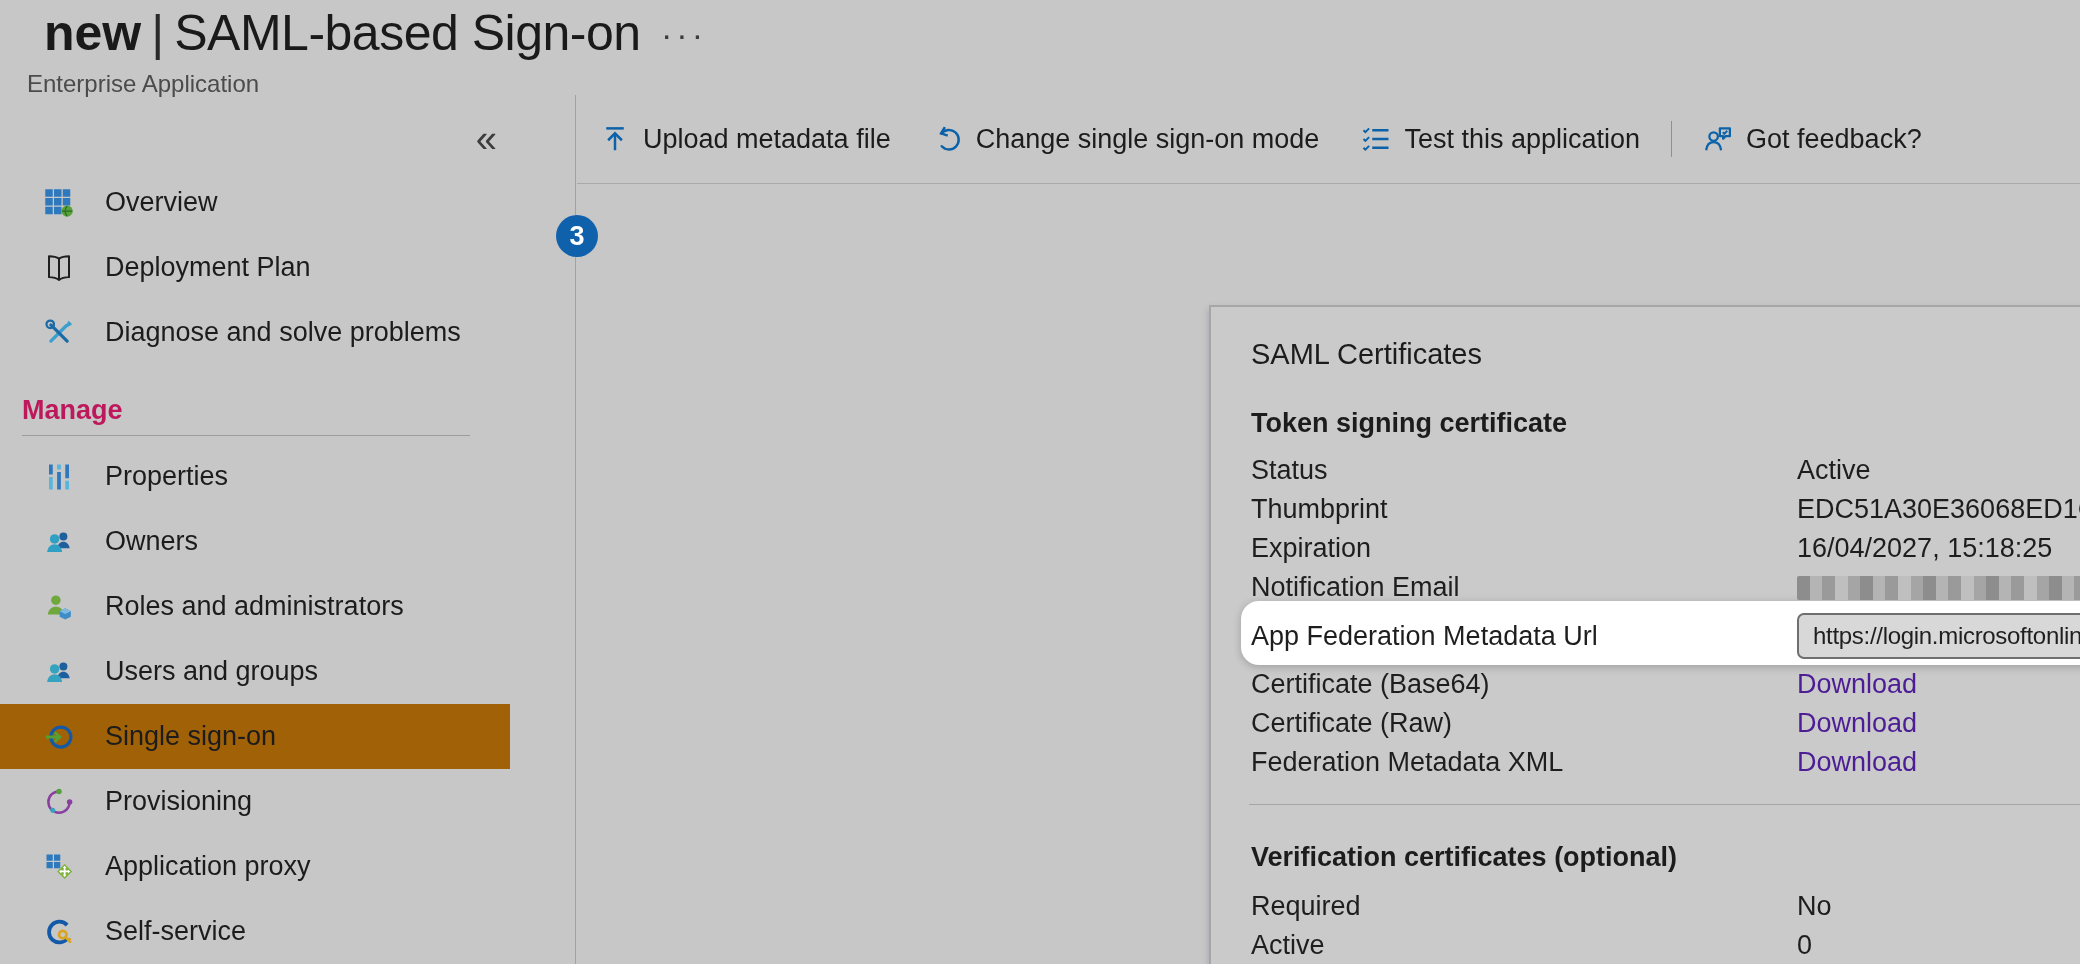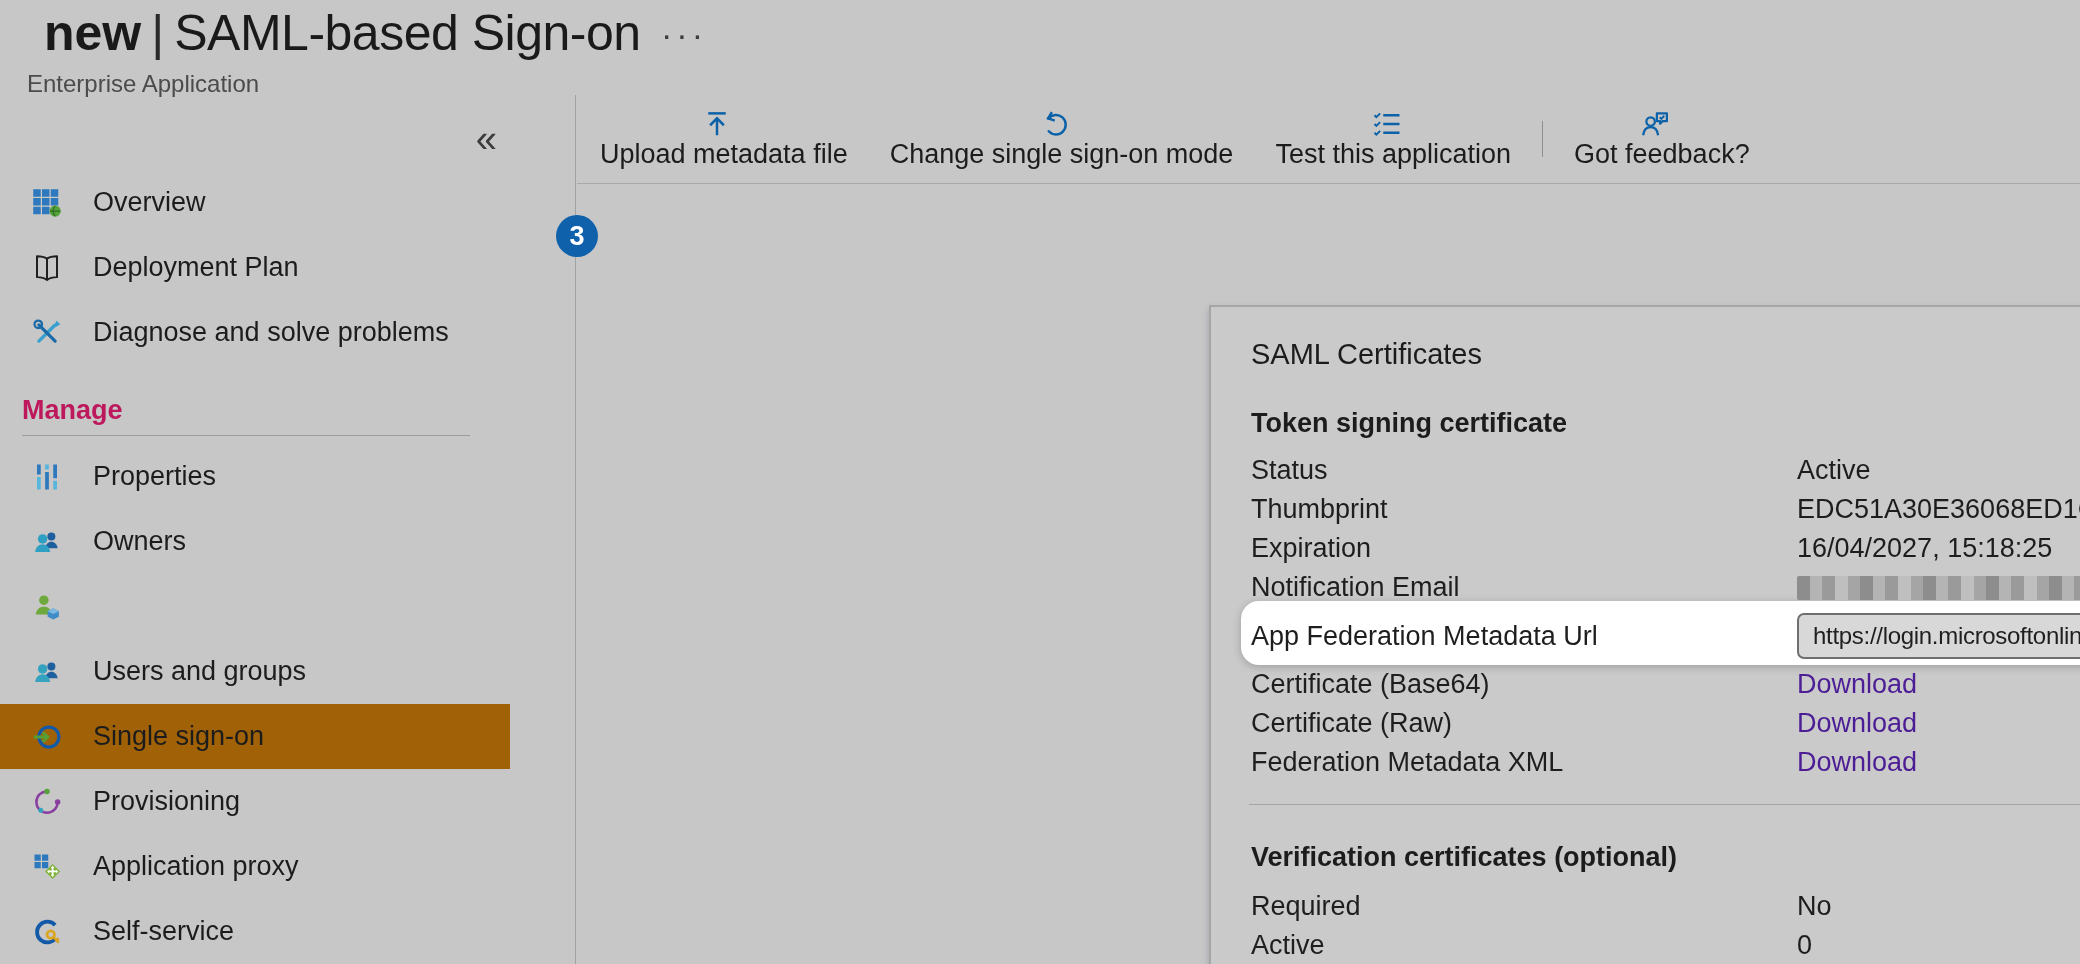--- a/index.html
+++ b/index.html
@@ -12,32 +12,32 @@
   .hdr-title .appname { font-weight:700; }
   .hdr-title .sep { font-weight:300; padding:0 10px; color:#2a2a2a; }
   .hdr-title .blade { font-weight:400; letter-spacing:-0.5px; }
   .hdr-more { position:absolute; left:655px; top:14px; font-size:34px; letter-spacing:4px; color:#3d3d3d; cursor:pointer; background:none; border:none; font-family:inherit; }
   .hdr-sub { position:absolute; left:27px; top:70px; font-size:24px; color:#4b4b4b; }
 
   
   .sidebar { position:absolute; left:0; top:95px; bottom:0; width:576px; border-right:1px solid #a2a2a2; }
   .collapse-btn { position:absolute; top:24px; right:72px; font-size:38px; color:#3c3c3c; background:none; border:none; line-height:1; cursor:pointer; font-family:inherit; }
   .nav-top { margin-top:75px; }
-  .side-item { display:flex; align-items:center; height:65px; width:510px; padding-left:32px; cursor:pointer; }
+  .side-item { display:flex; align-items:center; height:65px; width:510px; padding-left:44px; cursor:pointer; }
   .side-item.selected { background:#a16207; }
   .side-icon { width:30px; height:30px; margin-right:31px; flex:0 0 30px; }
   .side-icon svg { width:30px; height:30px; display:block; }
   .side-label { font-size:27px; color:#1c1c1c; white-space:nowrap; }
   .side-section { margin:30px 0 0 22px; font-size:27px; font-weight:700; color:#be185d; height:40px; }
   .side-divider { height:1px; background:#9c9c9c; width:448px; margin:0 0 8px 22px; }
 
   
   .content { position:absolute; left:577px; top:95px; right:0; bottom:0; }
   .toolbar { display:flex; align-items:center; height:89px; border-bottom:1px solid #a9a9a9; padding-left:2px; }
-  .tb-item { display:flex; align-items:center; background:none; border:none; font-family:inherit; font-size:27px; color:#1c1c1c; padding:0 21px; cursor:pointer; white-space:nowrap;flex-direction:column; }
+  .tb-item { display:flex; align-items:center; background:none; border:none; font-family:inherit; font-size:27px; color:#1c1c1c; padding:0 21px; cursor:pointer; white-space:nowrap; }
   .tb-icon { width:30px; height:30px; margin-right:13px; }
   .tb-icon svg { width:30px; height:30px; display:block; }
   .tb-divider { width:1px; height:36px; background:#8f8f8f; margin:0 10px; }
 
   
   .step-badge { position:absolute; left:556px; top:215px; width:42px; height:42px; border-radius:50%; background:#1061ac; color:#fff; font-size:27px; font-weight:700; display:flex; align-items:center; justify-content:center; z-index:5; }
 
   
   .panel { position:absolute; left:632px; top:210px; width:1410px; height:733px; background:#cacaca; border:2px solid #a6a6a6; box-shadow:0 4px 7px rgba(60,70,110,0.28); }
   .panel-title { padding:30px 0 0 40px; font-size:29px; color:#1c1c1c; line-height:34px; }
@@ -146,20 +146,21 @@
         </div>
         <div class="side-item">
           <span class="side-icon">
             <svg viewBox="0 0 24 24">
               <circle cx="9.5" cy="6.5" r="3.8" fill="#6fa83c"></circle>
               <path d="M3 18c.5-4.2 3.2-6.3 6.5-6.3s6 2.1 6.5 6.3z" fill="#6fa83c"></path>
               <path d="M17 13l4.5 2.3v4.4L17 22l-4.5-2.3v-4.4z" fill="#3f8cc6"></path>
               <path d="M12.5 15.3L17 17.5l4.5-2.2L17 13z" fill="#7db9e0"></path>
             </svg>
           </span>
+          <span class="side-label">Roles and administrators</span>
         </div>
         <div class="side-item">
           <span class="side-icon">
             <svg viewBox="0 0 24 24">
               <circle cx="15.5" cy="7.5" r="3.2" fill="#1e5f9e"></circle>
               <path d="M10.5 17c.4-3.4 2.6-5.3 5-5.3s4.6 1.9 5 5.3z" fill="#1e5f9e"></path>
               <circle cx="8.5" cy="9.5" r="3.8" fill="#35a3c0"></circle>
               <path d="M2.5 20c.5-4 3-6.2 6-6.2s5.5 2.2 6 6.2z" fill="#35a3c0"></path>
             </svg>
           </span>

